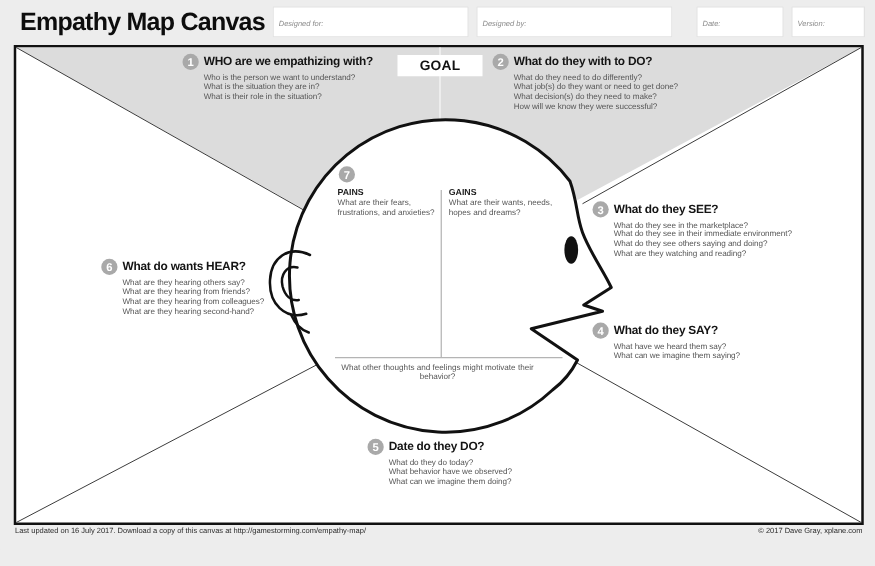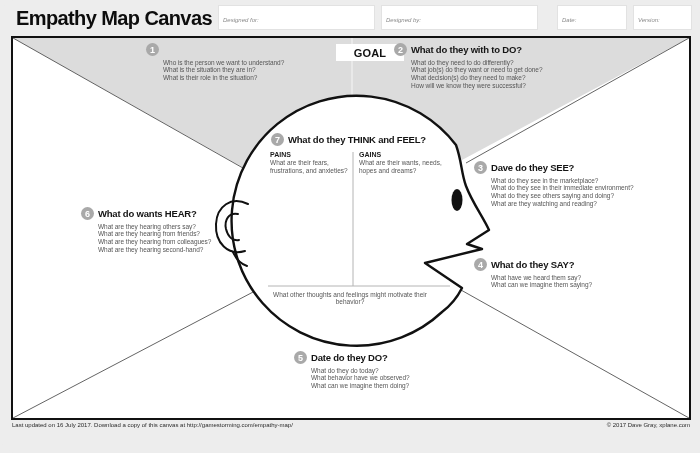--- a/index.html
+++ b/index.html
@@ -12,21 +12,21 @@
                 letter-spacing:-0.6px; color:#0d0d0d; z-index:2; }
   .hbox { position:absolute; top:5px; height:25px; background:#ffffff; border:1px solid #e2e2e2;
           z-index:2; padding:2px 4px; }
   .hbox .hlabel { font-size:6px; font-style:italic; color:#8a8a8a; }
   .hbox.f-designed-for { left:218px; width:157px; }
   .hbox.f-designed-by  { left:381px; width:157px; }
   .hbox.f-date         { left:557px; width:70px; }
   .hbox.f-version      { left:633px; width:59px; }
 
   
-  .goal-box { position:absolute; left:336px; top:44px; width:68px; height:17px; background:#ffffff;
+  .goal-box { position:absolute; left:318px; top:44px; width:68px; height:17px; background:#ffffff;
               z-index:2; display:flex; align-items:center; justify-content:center;
               font-size:11px; font-weight:bold; color:#111; letter-spacing:0.2px; }
 
   
   .sec { position:absolute; z-index:2; }
   .sec-head { display:flex; align-items:center; gap:4px; }
   .badge { width:13px; height:13px; border-radius:50%; background:#a9a9a9; color:#fff;
            font-size:9px; font-weight:bold; display:flex; align-items:center; justify-content:center;
            flex:0 0 13px; }
   .sec-title { font-size:9.5px; font-weight:bold; color:#141414; letter-spacing:-0.2px; white-space:nowrap; }
@@ -102,20 +102,21 @@
   </div>
   <div class="hbox f-version">
     <span class="hlabel">Version:</span>
   </div>
 
   <div class="goal-box">GOAL</div>
 
   <div class="sec sec-who">
     <div class="sec-head">
       <span class="badge">1</span>
+      <span class="sec-title">WHO are we empathizing with?</span>
     </div>
     <div class="qs">
       <div class="q">Who is the person we want to understand?</div>
       <div class="q">What is the situation they are in?</div>
       <div class="q">What is their role in the situation?</div>
     </div>
   </div>
 
   <div class="sec sec-need">
     <div class="sec-head">
@@ -126,21 +127,21 @@
       <div class="q">What do they need to do differently?</div>
       <div class="q">What job(s) do they want or need to get done?</div>
       <div class="q">What decision(s) do they need to make?</div>
       <div class="q">How will we know they were successful?</div>
     </div>
   </div>
 
   <div class="sec sec-see">
     <div class="sec-head">
       <span class="badge">3</span>
-      <span class="sec-title">Dave do they SEE?</span>
+      <span class="sec-title">What do they SEE?</span>
     </div>
     <div class="qs">
       <div class="q">What do they see in the marketplace?</div>
       <div class="q">What do they see in their immediate environment?</div>
       <div class="q">What do they see others saying and doing?</div>
       <div class="q">What are they watching and reading?</div>
     </div>
   </div>
 
   <div class="sec sec-say">
@@ -175,21 +176,20 @@
       <div class="q">What are they hearing others say?</div>
       <div class="q">What are they hearing from friends?</div>
       <div class="q">What are they hearing from colleagues?</div>
       <div class="q">What are they hearing second-hand?</div>
     </div>
   </div>
 
   <div class="sec sec-think">
     <div class="sec-head">
       <span class="badge">7</span>
-      <span class="sec-title">What do they THINK and FEEL?</span>
     </div>
   </div>
   <div class="col col-pains">
     <div class="col-label">PAINS</div>
     <div class="col-text">What are their fears, frustrations, and anxieties?</div>
   </div>
   <div class="col col-gains">
     <div class="col-label">GAINS</div>
     <div class="col-text">What are their wants, needs, hopes and dreams?</div>
   </div>

